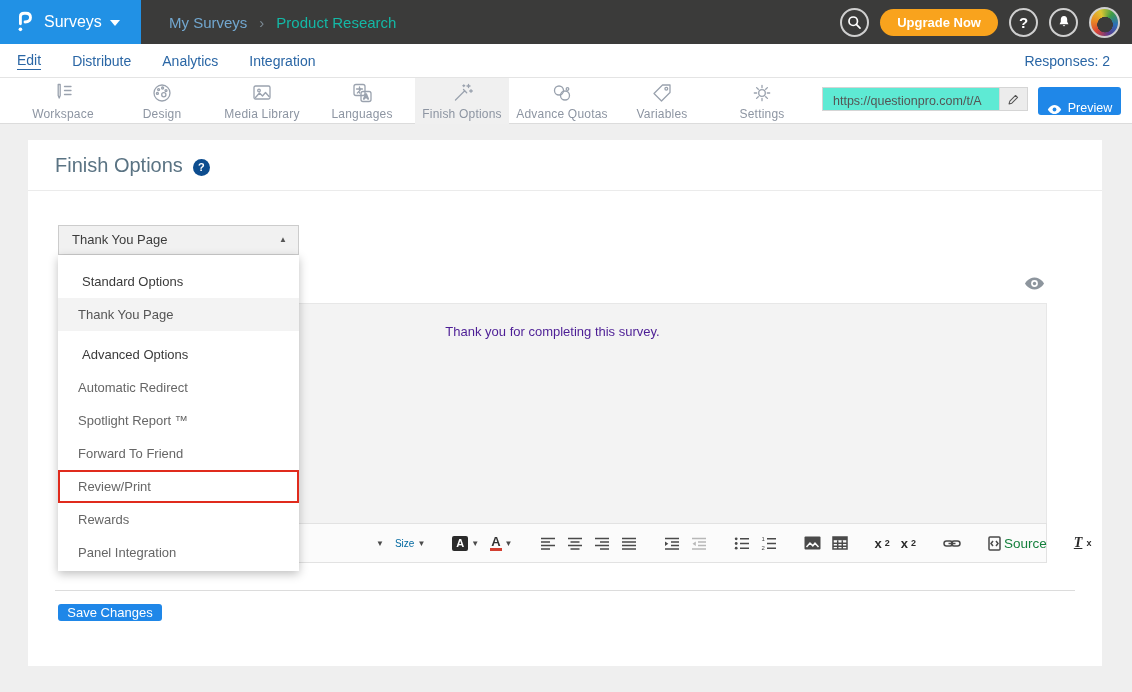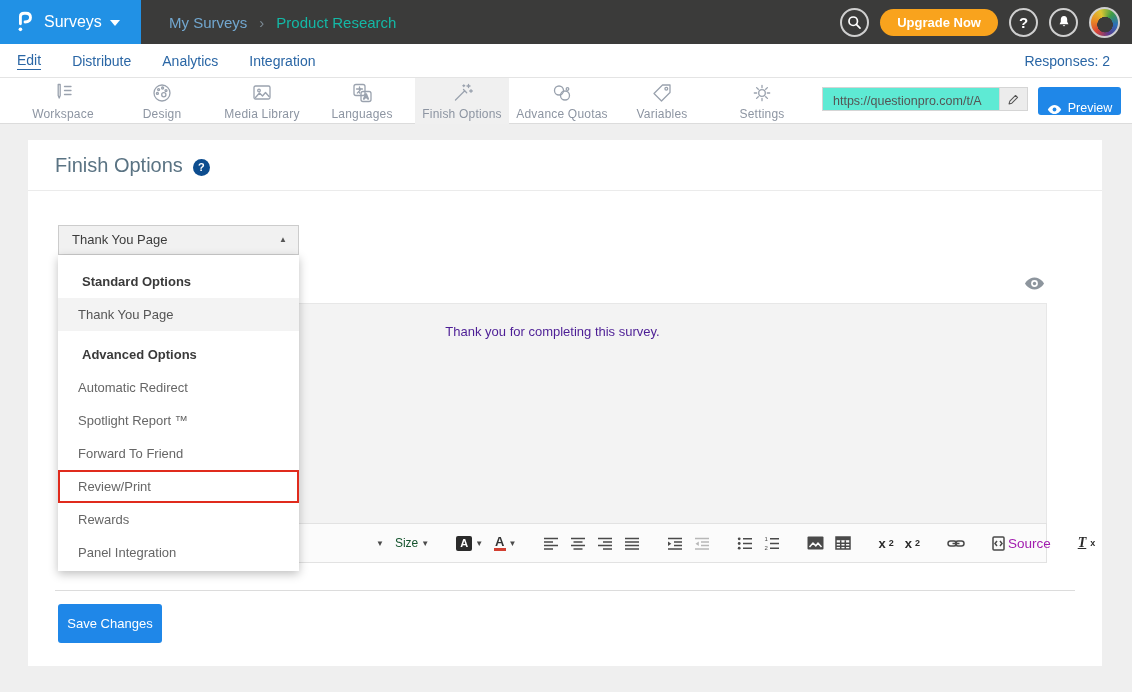--- a/index.html
+++ b/index.html
@@ -46,51 +46,51 @@
   .panel-title-row { position:absolute; left:27px; top:14px; display:flex; align-items:center; gap:10px; }
   .panel-title { font-size:20px; color:#5a7383; font-weight:400; }
   .help-circle { width:17px; height:17px; border-radius:50%; background:#0d4d8f; color:#fff; font-size:11px; font-weight:bold; display:flex; align-items:center; justify-content:center; cursor:pointer; margin-top:3px; }
   .title-divider { position:absolute; left:0; top:50px; width:100%; height:1px; background:#ebebeb; }
 
   
   .dd-trigger { position:absolute; left:30px; top:85px; width:241px; height:30px; background:#f1f1f1; border:1px solid #cccccc; font-size:13px; color:#3c3c3c; line-height:28px; padding-left:13px; cursor:pointer; }
   .dd-trigger .up-arrow { position:absolute; right:11px; top:0; line-height:28px; font-size:8px; color:#555; }
   .dd-menu { position:absolute; left:30px; top:115px; width:241px; background:#fff; box-shadow:0 3px 9px rgba(0,0,0,.25); padding-top:10px; padding-bottom:2px; z-index:20; }
   .dd-row { height:33px; line-height:33px; padding-left:20px; font-size:13px; white-space:nowrap; }
-  .dd-header { font-weight:bold; color:#3a3a3a;padding-left:24px; }
+  .dd-header { font-weight:normal; color:#3a3a3a;padding-left:24px; }
   .dd-header.gapped { margin-top:7px; }
   .dd-item { color:#666; cursor:pointer; }
   .dd-item.selected { background:#f3f3f3; color:#555; }
   .dd-item.flagged { position:relative; }
   .dd-item.flagged::after { content:""; position:absolute; inset:0; border:2.5px solid #e02b1d; pointer-events:none; }
 
   
   .editor-eye { position:absolute; left:996px; top:136px; cursor:pointer; }
   .editor { position:absolute; left:30px; top:163px; width:989px; }
   .editor-body { height:220px; background:#f3f3f3; border:1px solid #e7e7e7; border-bottom:none; position:relative; cursor:text; }
   .editor-msg { position:absolute; left:0; right:0; top:20px; text-align:center; font-size:13px; color:#4c1d95; }
   .editor-toolbar { height:40px; background:#fbfbfb; border:1px solid #e2e2e2; display:flex; align-items:center; gap:11px; padding-left:317px; }
   .et-btn { display:flex; align-items:center; gap:3px; cursor:pointer; color:#4a4a4a; flex:0 0 auto; }
   .et-caret { font-size:8px; color:#4a4a4a; }
-  .size-label { font-size:12px; color:#14532d; }
+  .size-label { font-size:10px; color:#0369a1; }
   .abox { width:16px; height:15px; background:#2b2b2b; border-radius:2px; color:#fff; font-size:11px; font-weight:bold; text-align:center; line-height:15px; }
   .acolor { font-size:13px; font-weight:bold; color:#333; border-bottom:3px solid #d23f31; line-height:13px; padding:0 1px; }
   .et-icon * { stroke:#4a4a4a; fill:none; stroke-width:1.5; }
   .et-icon .fl { fill:#4a4a4a; stroke:none; }
   .et-icon .wh { stroke:#fbfbfb; }
   .et-btn.disabled { opacity:.38; }
   .subsup { font-size:13px; font-weight:bold; color:#2b2b2b; line-height:1; }
   .subsup sub, .subsup sup { font-size:9px; }
-  .source-label { font-size:13.5px; color:#a21caf; }
+  .source-label { font-size:13.5px; color:#15803d; }
   .tx { font-size:14px; color:#2b2b2b; font-family:"Liberation Serif", serif; font-style:italic; font-weight:bold; text-decoration:underline; }
   .tx-x { font-size:9px; font-weight:bold; color:#2b2b2b; margin-left:1px; }
   .sp { width:5px; flex:0 0 auto; }
 
   .section-line { position:absolute; left:27px; top:450px; width:1020px; height:1px; background:#dcdcdc; }
-  .save-btn { position:absolute; left:30px; top:464px; width:104px; height:39px; background:#1f87e8; border:none; border-radius:3px; color:#fff; font-size:13px; cursor:pointer; font-family:"Liberation Sans", sans-serif; }
+  .save-btn { position:absolute; left:30px; top:464px; width:104px; height:17px; background:#1f87e8; border:none; border-radius:3px; color:#fff; font-size:13px; cursor:pointer; font-family:"Liberation Sans", sans-serif; }
 </style>
 </head>
 <body>
 
 <div class="screen">
 
   <header class="hdr">
     <div class="hdr-logo">
       <svg width="22" height="24" viewBox="0 0 24 26">
         <path d="M7 15 V7 Q7 3.5 11 3.5 H13 Q18 3.5 18 8.2 Q18 13 12 13" fill="none" stroke="#fff" stroke-width="3.1" stroke-linecap="round"></path>

